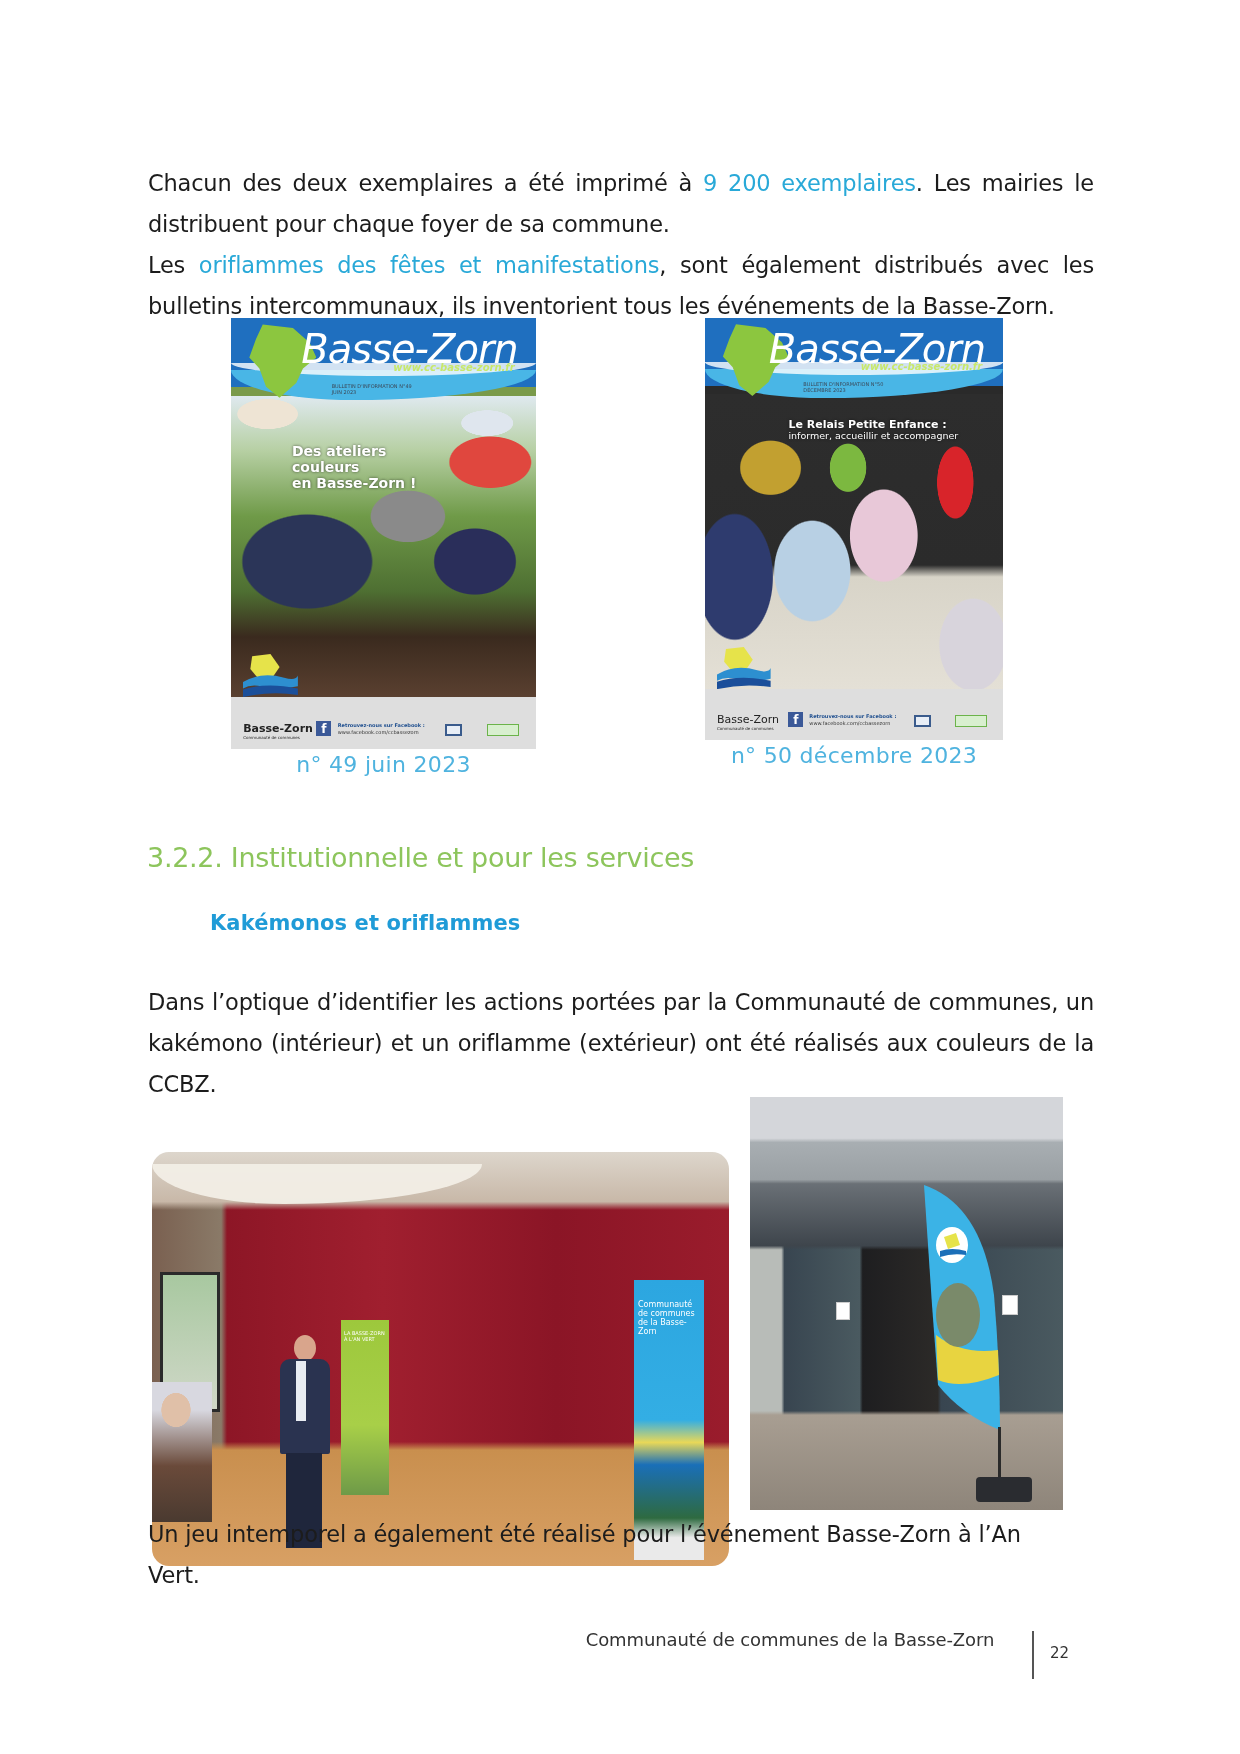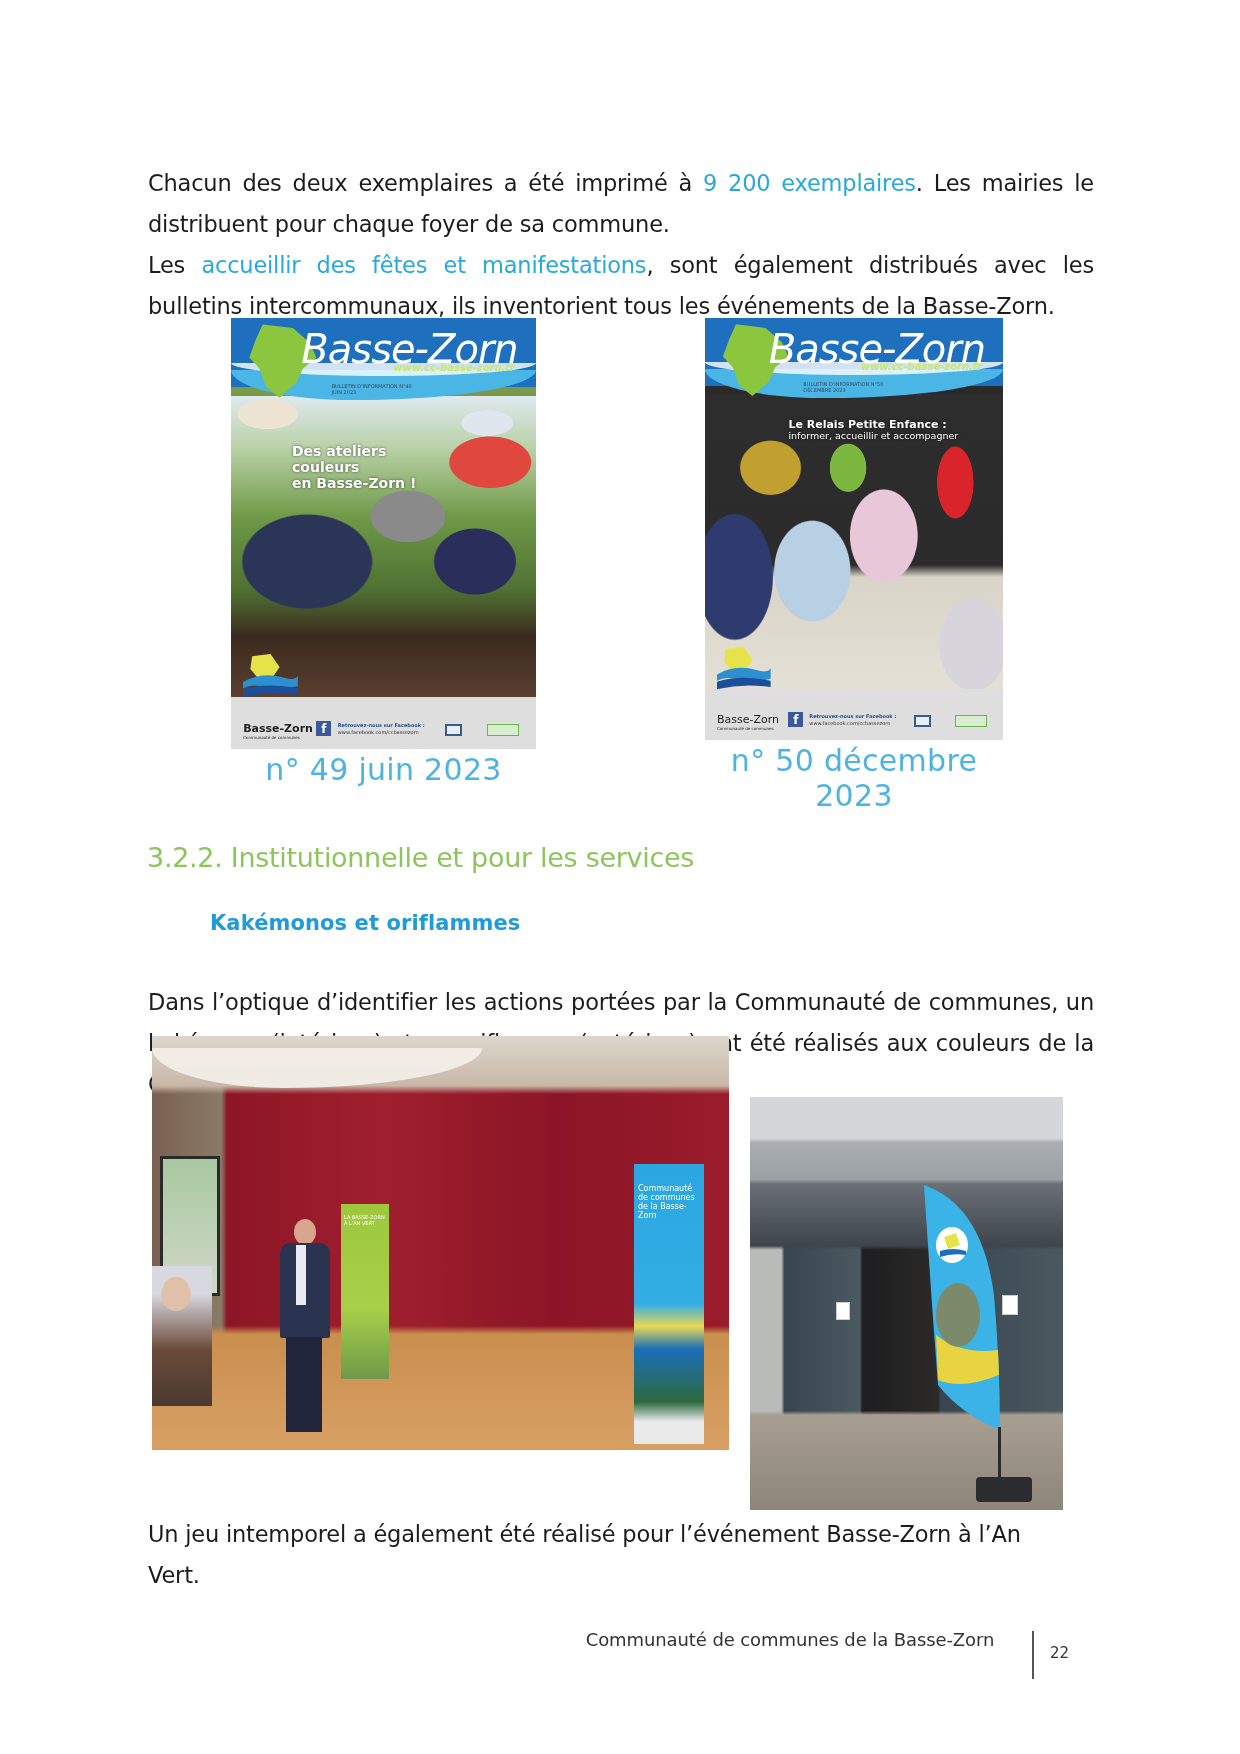--- a/index.html
+++ b/index.html
@@ -24,37 +24,37 @@
     .cover .footer { position: absolute; left: 0; bottom: 0; width: 100%; height: 12%; background: #dedede; }
     .cover .footer .logo { position: absolute; left: 4%; bottom: 18%; font-size: 11px; font-weight: bold; color: #222; }
     .cover .footer .logo small { display: block; font-size: 4px; font-weight: normal; }
     .cover .footer .fb { position: absolute; left: 28%; bottom: 25%; width: 15px; height: 15px; background: #3b5998; color: #fff; font-size: 12px; font-weight: bold; text-align: center; line-height: 16px; }
     .cover .footer .fbtext { position: absolute; left: 35%; bottom: 25%; font-size: 5px; line-height: 7px; color: #333; }
     .cover .footer .fbtext b { color: #1f4f8f; }
     .cover .footer .ico1 { position: absolute; left: 70%; bottom: 25%; width: 17px; height: 12px; border: 2px solid #3a5b8c; background: #e8eef6; }
     .cover .footer .ico2 { position: absolute; left: 84%; bottom: 25%; width: 32px; height: 12px; border: 1px solid #6bb34a; background: #d8efcf; }
     .cover .logo-wave { position: absolute; left: 4%; bottom: 12%; width: 18%; height: 10%; }
 
-    .caption { font-size: 30px; color: #4fb3df; text-align: center; letter-spacing: 0.3px; }
+    .caption { font-size: 22px; color: #4fb3df; text-align: center; letter-spacing: 0.3px; }
 
     .h3 { font-size: 27px; color: #8dc55c; letter-spacing: -0.3px; font-weight: normal; }
     .h4 { font-size: 21px; color: #1f9bd7; font-weight: bold; letter-spacing: 0.1px; }
 
     .photo-box { overflow: hidden; }
 
     .footer-text { font-size: 18px; line-height: 19px; color: #333; text-align: center; letter-spacing: -0.1px; }
     .footer-bar { background: #555; }
     .page-num { font-size: 15px; color: #333; }
   </style>
 </head>
 <body>
 
 <div class="abs para justify" style="left:148px; top:163px; width:946px;">
   <span>Chacun des deux exemplaires a été imprimé à </span><span class="hl">9 200 exemplaires</span><span>. Les mairies le distribuent pour chaque foyer de sa commune.</span><br>
-  <span>Les </span><span class="hl">accueillir des fêtes et manifestations</span><span>, sont également distribués avec les bulletins intercommunaux, ils inventorient tous les événements de la Basse-Zorn.</span>
+  <span>Les </span><span class="hl">oriflammes des fêtes et manifestations</span><span>, sont également distribués avec les bulletins intercommunaux, ils inventorient tous les événements de la Basse-Zorn.</span>
 </div>
 
 <div class="abs cover" style="left:231px; top:318px; width:305px; height:431px; background:#7a9a4a;">
   <div class="photo" style="background:
       radial-gradient(ellipse 22% 14% at 85% 22%, #e0473e 0 60%, transparent 62%),
       radial-gradient(ellipse 12% 6% at 84% 9%, #dfe6ee 0 70%, transparent 72%),
       radial-gradient(ellipse 14% 7% at 12% 6%, #eee4d4 0 70%, transparent 72%),
       radial-gradient(ellipse 30% 22% at 25% 55%, #2b3558 0 70%, transparent 72%),
       radial-gradient(ellipse 20% 14% at 58% 40%, #8a8a8a 0 60%, transparent 62%),
       radial-gradient(ellipse 22% 18% at 80% 55%, #2a2e5a 0 60%, transparent 62%),
@@ -126,24 +126,24 @@
     <div class="ico2"></div>
   </div>
 </div>
 <div class="abs caption" style="left:705px; top:743px; width:298px;">n° 50 décembre 2023</div>
 
 <div class="abs h3" style="left:147px; top:842px;">3.2.2. Institutionnelle et pour les services</div>
 <div class="abs h4" style="left:210px; top:911px;">Kakémonos et oriflammes</div>
 
 <div class="abs para justify" style="left:148px; top:982px; width:946px;">Dans l’optique d’identifier les actions portées par la Communauté de communes, un kakémono (intérieur) et un oriflamme (extérieur) ont été réalisés aux couleurs de la CCBZ.</div>
 
-<div class="abs photo-box" style="left:152px; top:1036px; width:577px; height:414px; background:
+<div class="abs photo-box" style="left:152px; top:1152px; width:577px; height:414px; background:
     linear-gradient(180deg, #ddd6cc 0%, #c8b8a8 12%, transparent 14%),
     linear-gradient(180deg, transparent 0%, transparent 70%, #c98f4e 72%, #d8a064 100%),
-    linear-gradient(90deg, #7a6050 0%, #8a7a68 12%, #8d1626 13%, #a01f2f 40%, #8b1526 70%, #9a1c2c 100%);">
+    linear-gradient(90deg, #7a6050 0%, #8a7a68 12%, #8d1626 13%, #a01f2f 40%, #8b1526 70%, #9a1c2c 100%); border-radius: 17px;">
   <div class="abs" style="left:8px; top:120px; width:60px; height:140px; background:linear-gradient(180deg,#a8c8a0,#d0d8c8); border:3px solid #2a2a2a;"></div>
   <div class="abs" style="left:0; top:12px; width:330px; height:40px; background:#f2eee6; border-radius:0 0 60% 40% / 0 0 100% 100%; opacity:0.95;"></div>
   <div class="abs" style="left:0; top:230px; width:60px; height:140px; background:radial-gradient(ellipse 40% 20% at 40% 20%, #e0c0a8 0 60%, transparent 62%), linear-gradient(180deg, #d8d8e0 20%, #6a4a3a 60%, #4a3a30 100%);"></div>
   <div class="abs" style="left:124px; top:183px; width:58px; height:215px;">
     <div style="position:absolute; left:18px; top:0; width:22px; height:26px; border-radius:50%; background:#d9a58c;"></div>
     <div style="position:absolute; left:4px; top:24px; width:50px; height:95px; background:#2a3350; border-radius:10px 10px 2px 2px;"></div>
     <div style="position:absolute; left:20px; top:26px; width:10px; height:60px; background:#e8ecf2;"></div>
     <div style="position:absolute; left:10px; top:118px; width:36px; height:95px; background:#1f263c;"></div>
   </div>
   <div class="abs" style="left:189px; top:168px; width:48px; height:175px; background:linear-gradient(180deg, #9dc83c 0%, #a8cf48 60%, #6e9a48 100%); color:#fff; font-size:5px; padding:10px 3px;">

